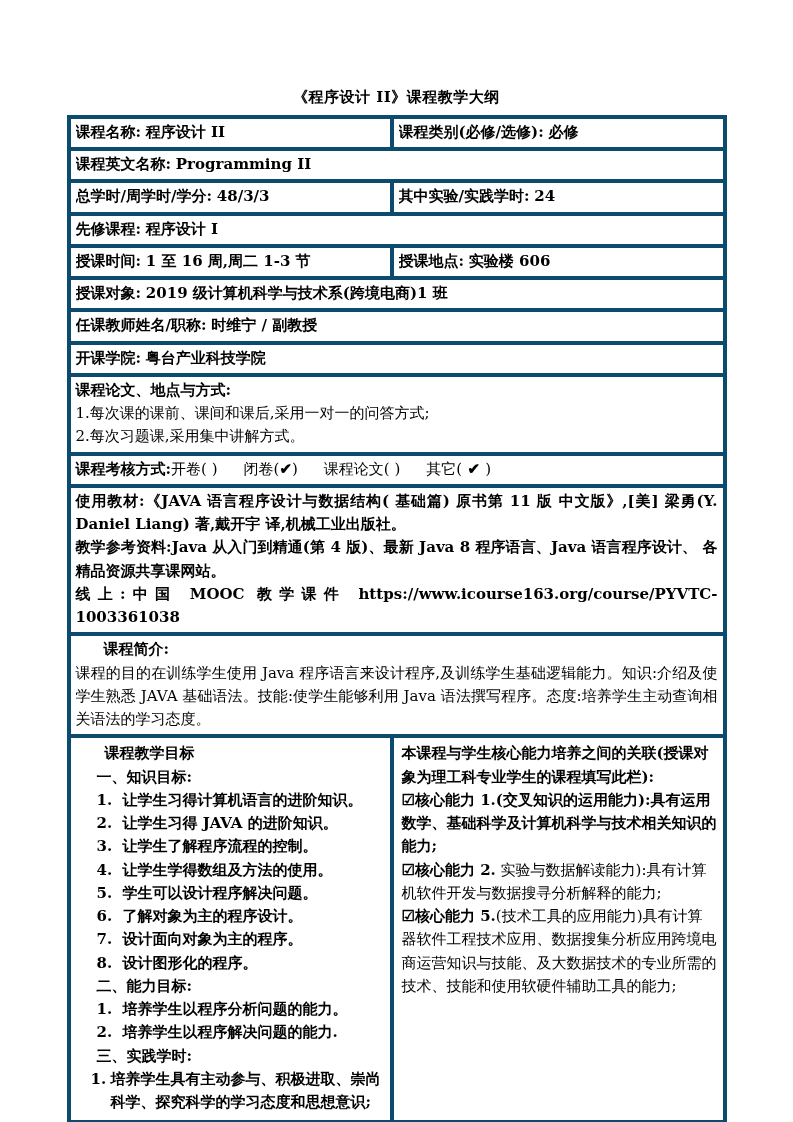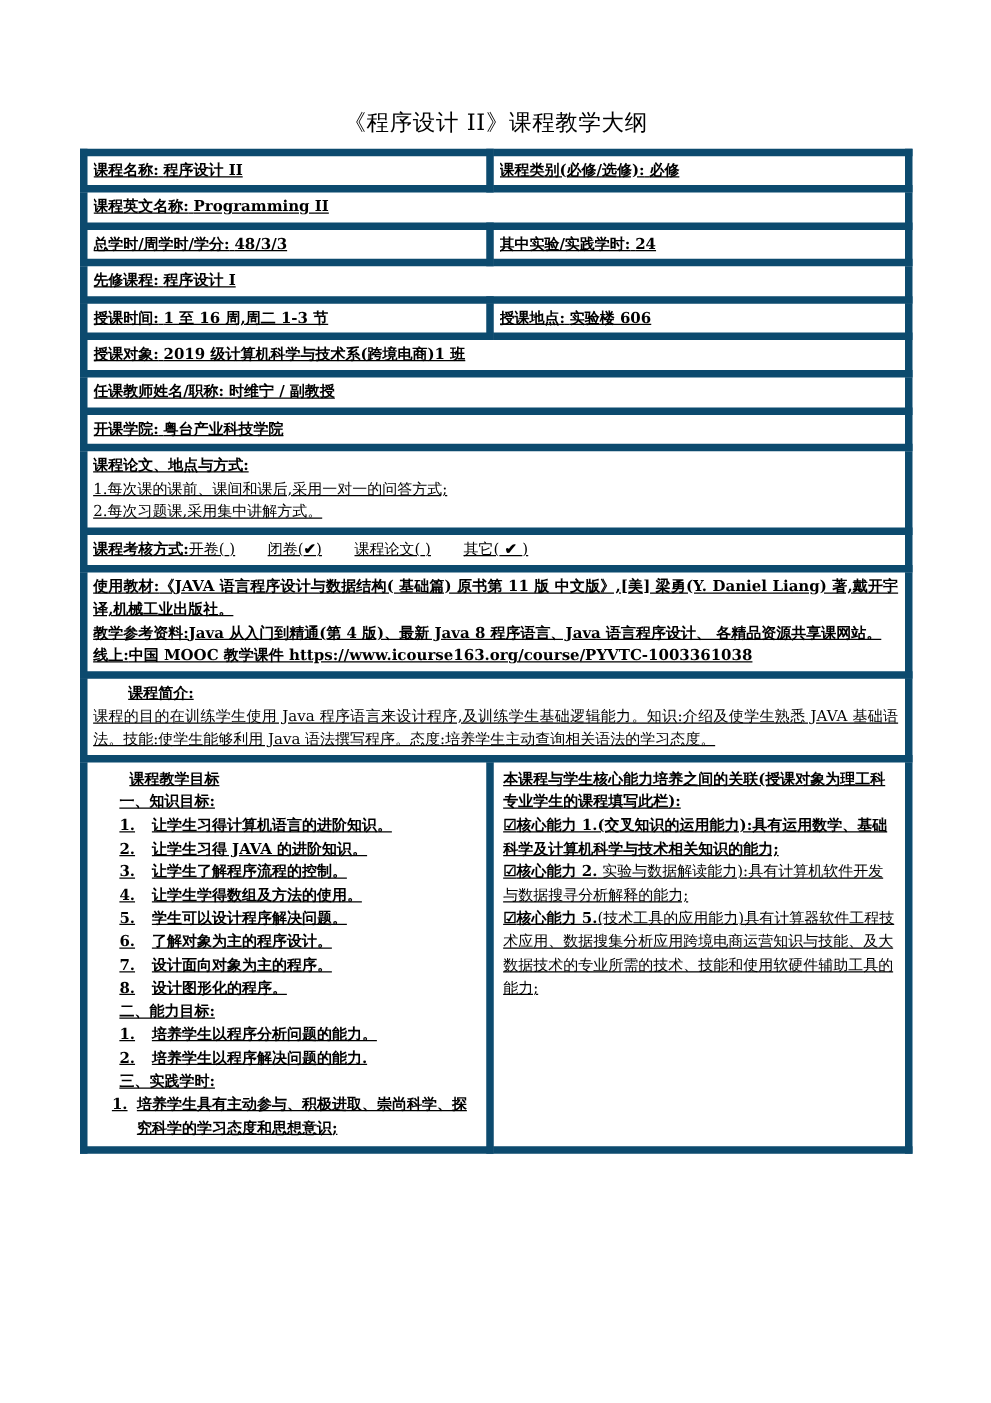--- a/index.html
+++ b/index.html
@@ -17,42 +17,41 @@
   .page {
     position: relative;
     width: 793px;
     height: 1122px;
     box-sizing: border-box;
     padding: 0;
   }
   .doc-title {
     text-align: center;
     font-family: "DejaVu Serif", "Liberation Serif", serif;
-    font-size: 18px;
-    font-weight: normal;
+    font-size: 15px;
+    font-weight: bold;
     letter-spacing: 0.5px;
     margin: 0;
     padding-top: 88px;
     padding-bottom: 8px;
     line-height: 1.25;
   }
   table.syllabus {
     border-collapse: collapse;
     width: 630px;
     margin: 0 auto;
     table-layout: fixed;
   }
   table.syllabus td {
-    border: 6px solid #0c4a6e;
+    border: 4px solid #0c4a6e;
     padding: 2px 5px 3px 5px;
     vertical-align: top;
-    font-size: 12px;
+    font-size: 15px;
     line-height: 1.55;
     font-family: "DejaVu Serif", "Liberation Serif", serif;
-    text-decoration: underline;
   }
   .lbl {
     font-weight: bold;
   }
   .val {
     font-weight: bold;
   }
   .row-line {
     white-space: nowrap;
     overflow: hidden;

